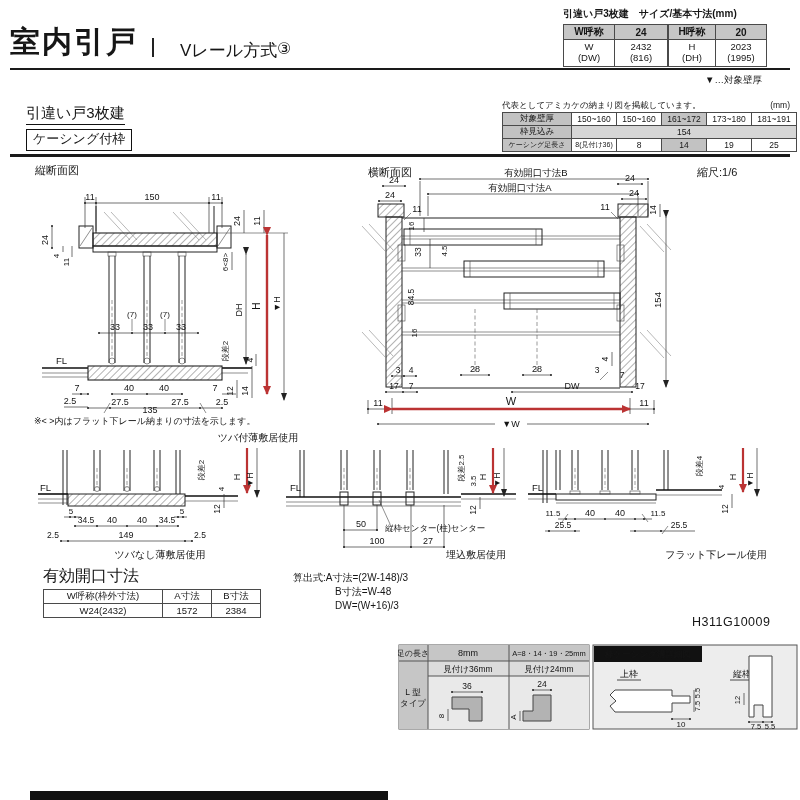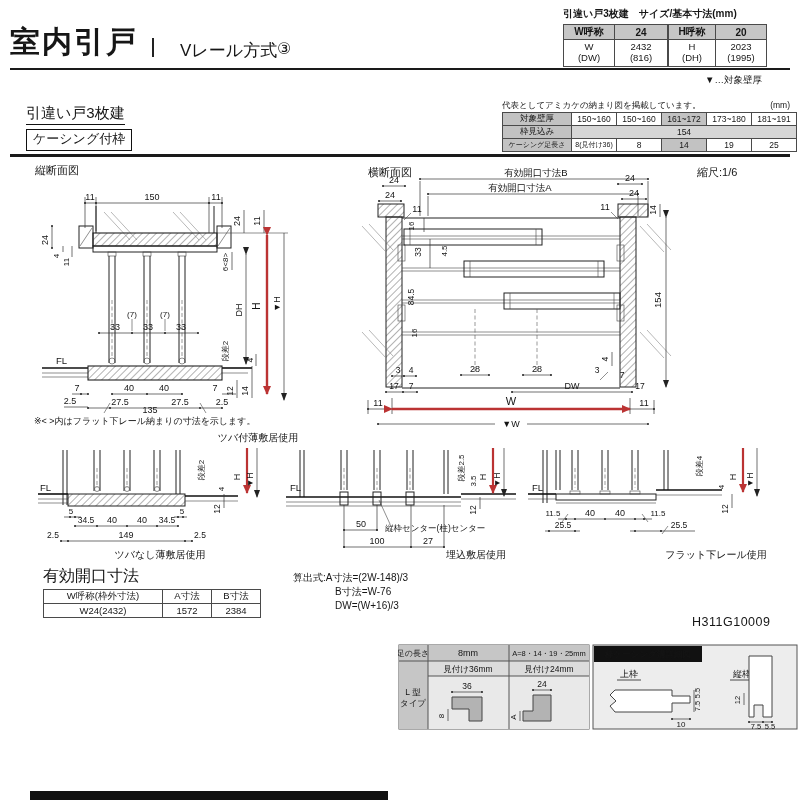--- a/index.html
+++ b/index.html
@@ -589,21 +589,21 @@
         <td>W24(2432)</td>
         <td>1572</td>
         <td>2384</td>
       </tr>
     </tbody>
       </table>
   </div>
 
   <div class="abs formula" style="left:293px;top:571px;">
     <div>算出式:A寸法=(2W-148)/3</div>
-    <div style="margin-left:42px;">B寸法=W-76</div>
+    <div style="margin-left:42px;">B寸法=W-48</div>
     <div style="margin-left:42px;">DW=(W+16)/3</div>
   </div>
 
   <div class="abs docnum" style="left:692px;top:615px;">H311G10009</div>
 
   <svg class="abs" style="left:398px;top:644px;" width="400" height="90" viewBox="398 644 400 90">
     <g>
       <rect x="399" y="645" width="190" height="84" fill="#fff" stroke="#555" stroke-width="1"></rect>
       <rect x="399" y="645" width="190" height="16" fill="#c6c6c6"></rect>
       <rect x="399" y="661" width="29" height="68" fill="#c6c6c6"></rect>

